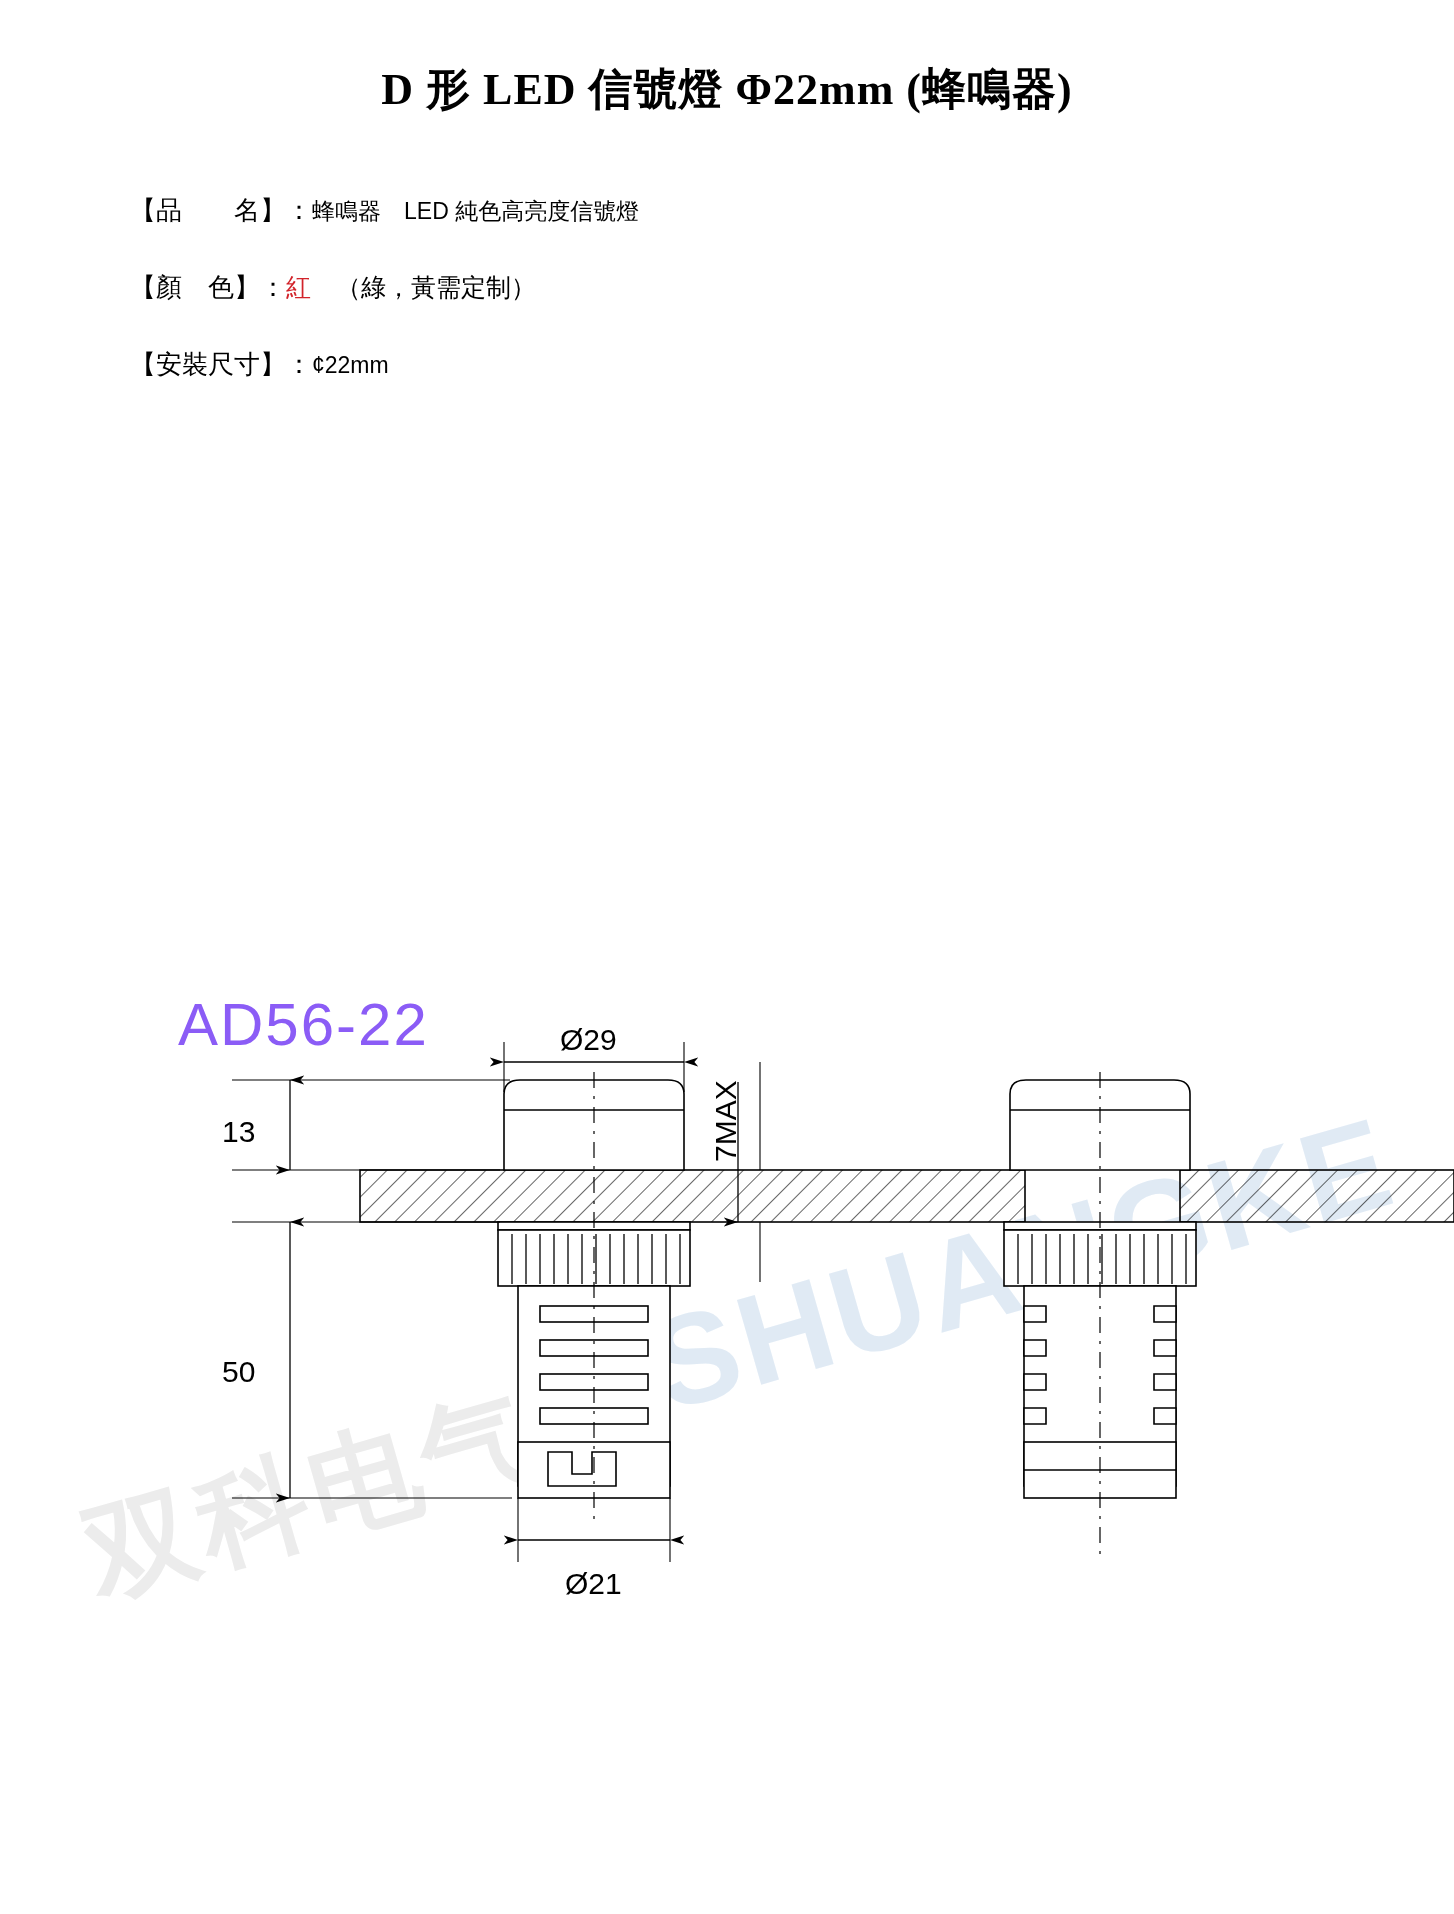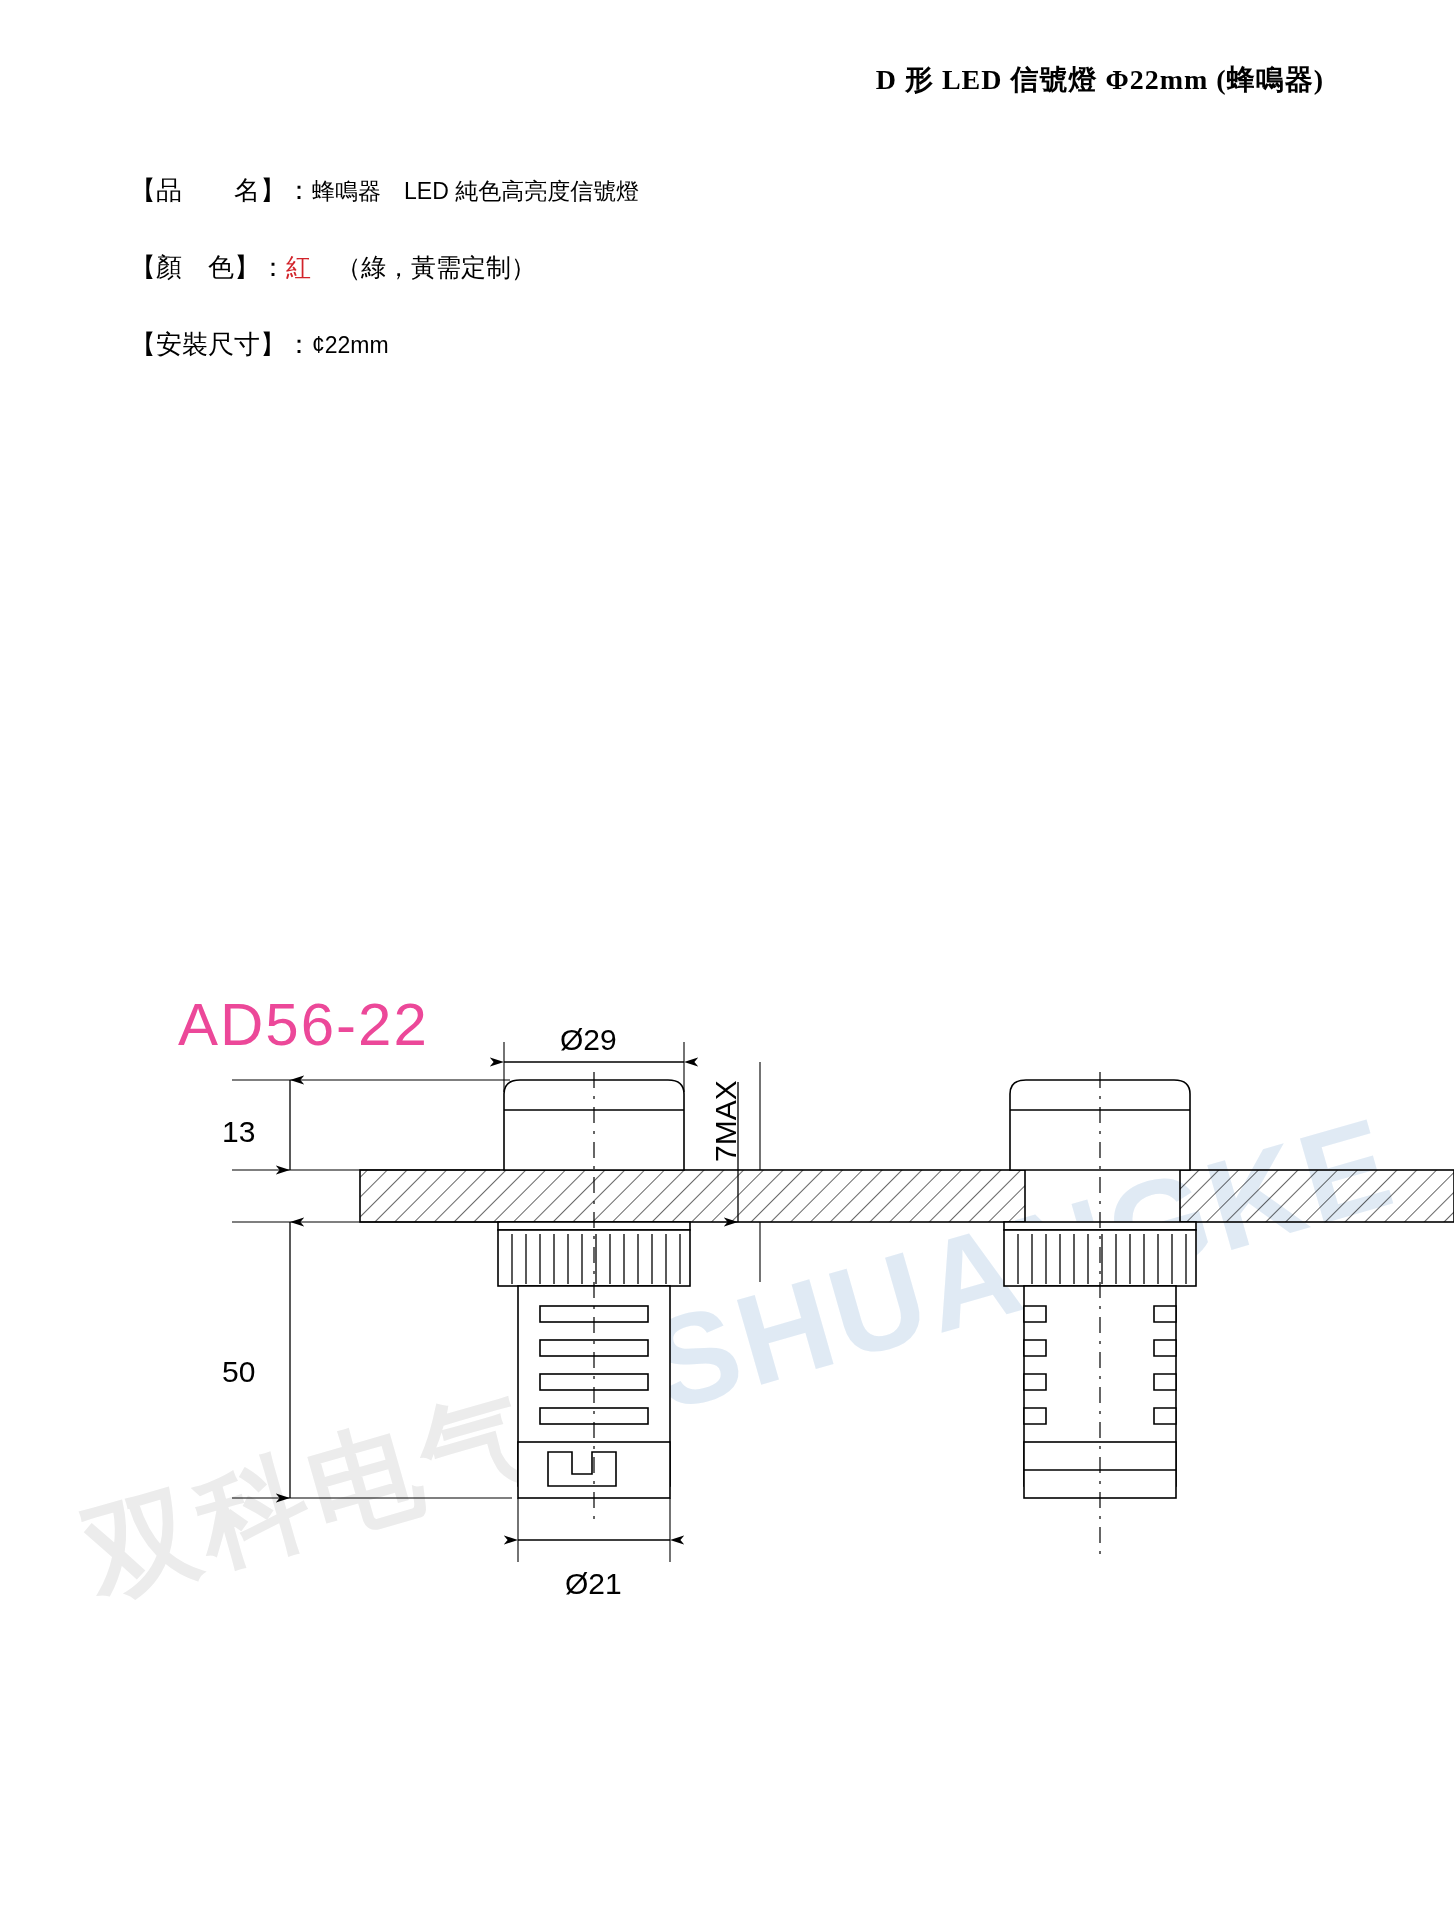--- a/index.html
+++ b/index.html
@@ -16,23 +16,23 @@
     overflow: hidden;
   }
   .page {
     position: relative;
     width: 1454px;
     height: 1914px;
     box-sizing: border-box;
     padding: 0 130px;
   }
   .doc-title {
-    text-align: right;
-    font-family: "Liberation Serif", serif;
-    font-size: 28px;
+    text-align: center;
+    font-family: "Liberation Serif", serif;
+    font-size: 44px;
     font-weight: bold;
     letter-spacing: 1px;
     margin-top: 62px;
     margin-bottom: 4px;
     line-height: 1.25;
   }
   .spec-list {
     margin-top: 78px;
   }
   .spec-row {
@@ -74,21 +74,21 @@
     width: 1454px;
     height: 954px;
   }
   .drawing-title {
     position: absolute;
     left: 178px;
     top: -32px;
     font-family: "Liberation Sans", sans-serif;
     font-size: 60px;
     letter-spacing: 2px;
-    color: #ec4899;
+    color: #8b5cf6;
   }
   .wm {
     position: absolute;
     font-family: "Liberation Sans", sans-serif;
     color: #dbe7f3;
     font-weight: bold;
     pointer-events: none;
     user-select: none;
   }
   .wm1 {

